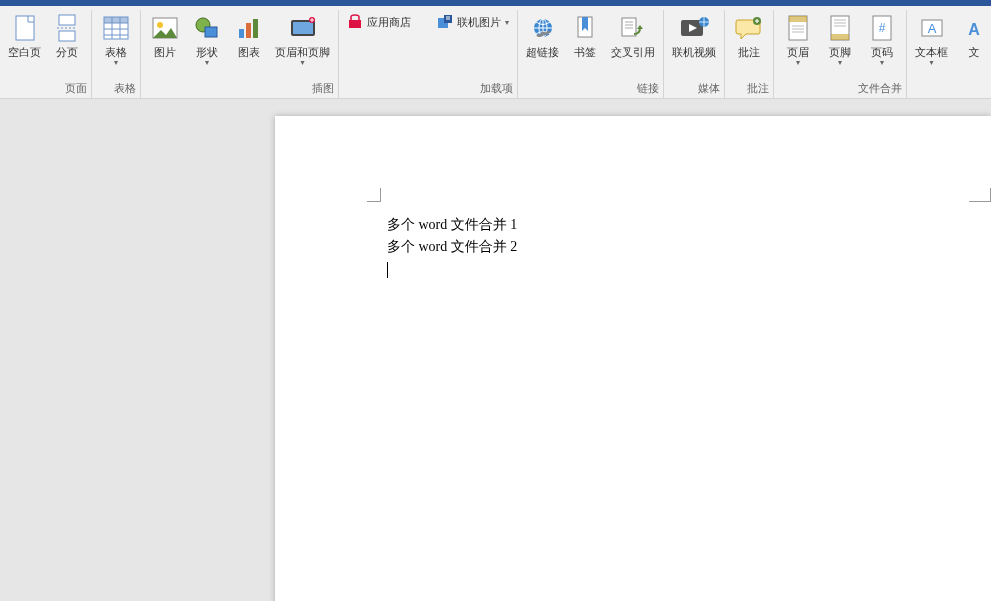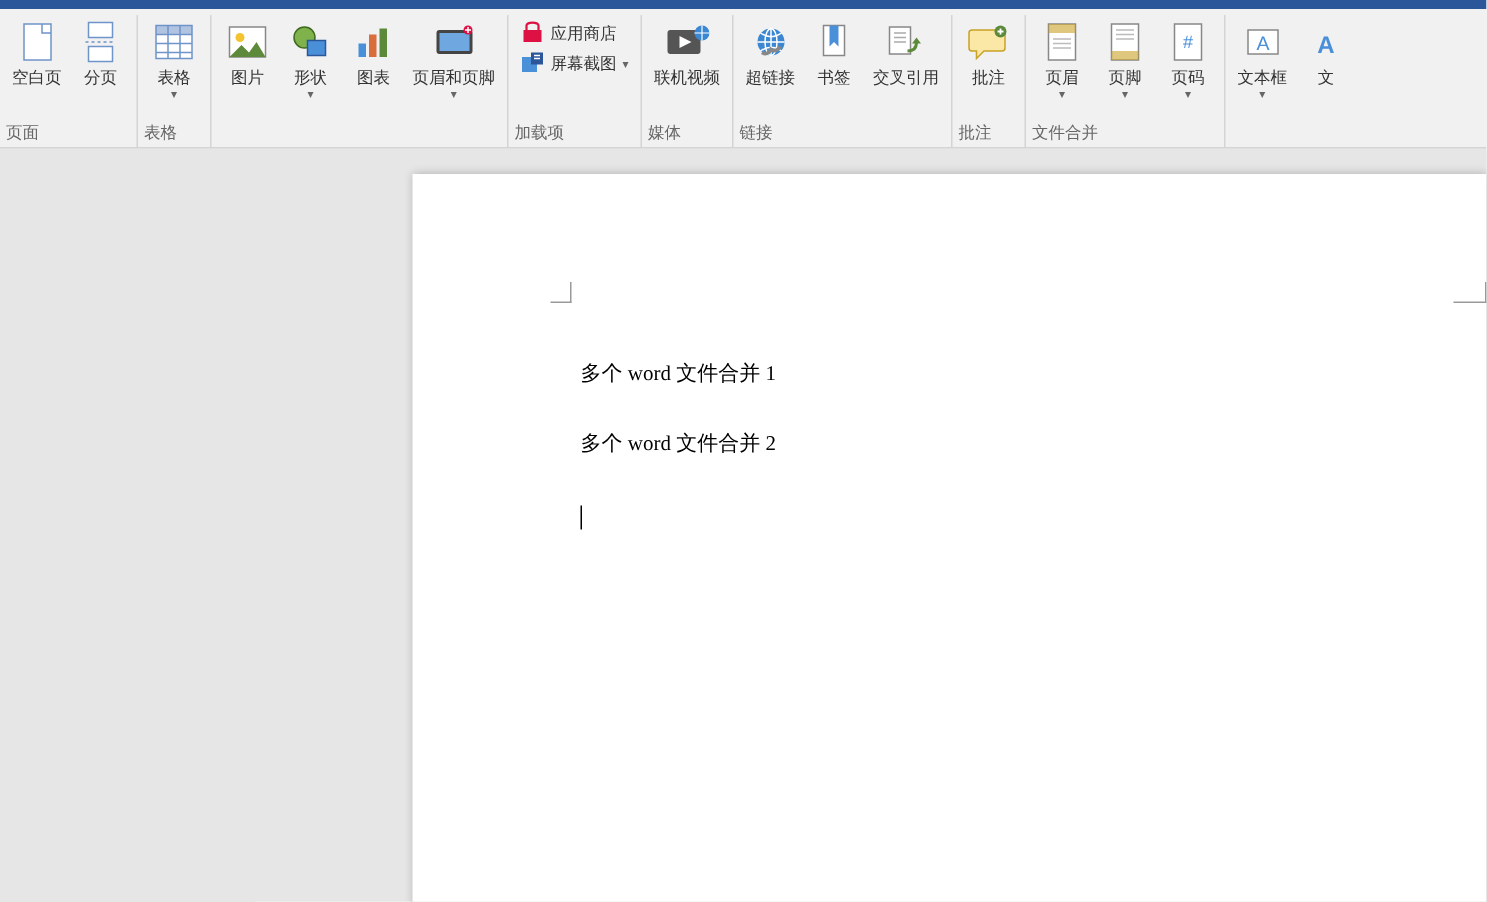--- a/index.html
+++ b/index.html
@@ -32,21 +32,21 @@
     border-right: 1px solid #d4d4d4;
     padding: 0 4px 2px 4px;
     height: 100%;
   }
   .group-content {
     display: flex;
     align-items: flex-start;
     gap: 2px;
   }
   .group-label {
-    text-align: left;
+    text-align: right;
     font-size: 11px;
     color: #666;
     padding-top: 2px;
   }
   .big-btn {
     display: flex;
     flex-direction: column;
     align-items: center;
     padding: 2px 4px;
     min-width: 38px;
@@ -60,21 +60,21 @@
   .big-btn .lbl {
     font-size: 11px;
     color: #333;
     text-align: right;
     line-height: 13px;
     white-space: nowrap;
   }
   .drop { display:inline-flex; flex-direction:column; align-items:center; }
   .drop::after { content:"▾"; font-size:8px; color:#666; line-height:8px; }
   .stack-col {
-    display:flex; flex-direction:column; gap:0; padding-top:2px;
+    display:flex; flex-direction:row; gap:18px; padding-top:2px;
   }
   .small-btn {
     display:flex; align-items:center; gap:4px;
     padding:2px 4px; cursor:pointer; white-space:nowrap;
     font-size:11px; color:#333;
   }
   .small-btn .ic { width:16px; height:16px; display:flex; align-items:center; justify-content:center; }
   .doc-area {
     position: absolute;
     top: 100px; left: 0; right:0; bottom:0;
@@ -97,21 +97,21 @@
   .mm-tl { left:106px; top:86px; border-left:1px solid #999; border-top:1px solid #999; transform:translate(-14px,-14px) rotate(180deg); }
   .mm-tr { right:0px; top:86px; border-right:1px solid #999; border-top:1px solid #999; transform:translate(0,-14px) scaleY(-1); width:22px; }
   .doc-text {
     position:absolute;
     left:112px; top:98px;
     font-family: "SimSun", serif;
     font-size: 14px;
     line-height: 22px;
     color:#000;
   }
-  .doc-text .line { white-space: pre; margin-top: 25px; }
+  .doc-text .line { white-space: pre; }
   .cursor-caret {
     display:inline-block;
     width:1px; height:16px;
     background:#000;
     vertical-align:text-bottom;
     animation: blink 1s step-start infinite;
     margin-top:4px;
   }
   @keyframes blink { 50% { opacity:0; } }
   svg { display:block; }
@@ -200,20 +200,21 @@
           <svg width="28" height="24">
               <rect x="2" y="4" width="24" height="16" rx="2" fill="#444"></rect>
               <rect x="4" y="6" width="20" height="12" fill="#6fa8e0"></rect>
               <circle cx="23" cy="4" r="3" fill="#d14"></circle>
               <path d="M23 2 v4 M21 4 h4" stroke="#fff" stroke-width="1"></path>
             </svg>
         </span>
         <span class="lbl drop">页眉和页脚</span>
       </div>
     </div>
+    <div class="group-label">插图</div>
   </div>
 
   <div class="group">
     <div class="group-content">
       <div class="stack-col">
         <div class="small-btn">
           <span class="ic">
             <svg width="16" height="16">
                 <path d="M2 6 h12 v8 h-12 z" fill="#d14"></path>
                 <path d="M4 6 V3 a4 2 0 0 1 8 0 V6" fill="none" stroke="#d14" stroke-width="1.5"></path>
@@ -222,80 +223,80 @@
           <span>应用商店</span>
         </div>
         <div class="small-btn">
           <span class="ic">
             <svg width="16" height="16">
                 <rect x="1" y="4" width="10" height="10" fill="#4a90d9"></rect>
                 <rect x="7" y="1" width="8" height="8" fill="#2b579a"></rect>
                 <path d="M9 3 h4 M9 5 h4" stroke="#fff" stroke-width="1"></path>
               </svg>
           </span>
-          <span>屏幕截图</span>
+          <span>联机图片</span>
           <span style="font-size:8px;color:#666">▾</span>
         </div>
       </div>
     </div>
     <div class="group-label">加载项</div>
+  </div>
+
+  <div class="group">
+    <div class="group-content">
+      <div class="big-btn">
+        <span class="ic">
+          <svg width="28" height="22">
+              <circle cx="14" cy="11" r="9" fill="#3b87d1"></circle>
+              <path d="M5 11 h18 M14 2 v18 M7 5 q7 5 14 0 M7 17 q7 -5 14 0" stroke="#fff" stroke-width="1" fill="none"></path>
+              <ellipse cx="14" cy="11" rx="4" ry="9" fill="none" stroke="#fff"></ellipse>
+              <path d="M8 18 a4 4 0 0 0 6 -2 a4 4 0 0 0 6 -2" stroke="#888" stroke-width="2.5" fill="none"></path>
+            </svg>
+        </span>
+        <span class="lbl">超链接</span>
+      </div>
+      <div class="big-btn">
+        <span class="ic">
+          <svg width="22" height="26">
+              <rect x="4" y="2" width="14" height="20" fill="#fff" stroke="#888"></rect>
+              <path d="M8 2 v14 l3 -3 l3 3 v-14 z" fill="#4a90d9"></path>
+            </svg>
+        </span>
+        <span class="lbl">书签</span>
+      </div>
+      <div class="big-btn">
+        <span class="ic">
+          <svg width="26" height="24">
+              <rect x="2" y="2" width="14" height="18" fill="#fff" stroke="#888"></rect>
+              <path d="M5 6 h8 M5 9 h8 M5 12 h8" stroke="#aaa"></path>
+              <path d="M14 18 q6 0 6 -6" stroke="#5c8a3a" stroke-width="2" fill="none"></path>
+              <path d="M20 9 l-3 4 l6 0 z" fill="#5c8a3a"></path>
+            </svg>
+        </span>
+        <span class="lbl">交叉引用</span>
+      </div>
+    </div>
+    <div class="group-label">链接</div>
   </div>
 
   <div class="group">
     <div class="group-content">
       <div class="big-btn">
         <span class="ic">
           <svg width="30" height="24">
               <rect x="2" y="4" width="22" height="16" rx="2" fill="#555"></rect>
               <path d="M10 8 l8 4 l-8 4 z" fill="#fff"></path>
               <circle cx="25" cy="6" r="5" fill="#3b87d1"></circle>
               <path d="M20 6 h10 M25 1 v10" stroke="#fff" stroke-width="0.8"></path>
             </svg>
         </span>
         <span class="lbl">联机视频</span>
       </div>
     </div>
     <div class="group-label">媒体</div>
-  </div>
-
-  <div class="group">
-    <div class="group-content">
-      <div class="big-btn">
-        <span class="ic">
-          <svg width="28" height="22">
-              <circle cx="14" cy="11" r="9" fill="#3b87d1"></circle>
-              <path d="M5 11 h18 M14 2 v18 M7 5 q7 5 14 0 M7 17 q7 -5 14 0" stroke="#fff" stroke-width="1" fill="none"></path>
-              <ellipse cx="14" cy="11" rx="4" ry="9" fill="none" stroke="#fff"></ellipse>
-              <path d="M8 18 a4 4 0 0 0 6 -2 a4 4 0 0 0 6 -2" stroke="#888" stroke-width="2.5" fill="none"></path>
-            </svg>
-        </span>
-        <span class="lbl">超链接</span>
-      </div>
-      <div class="big-btn">
-        <span class="ic">
-          <svg width="22" height="26">
-              <rect x="4" y="2" width="14" height="20" fill="#fff" stroke="#888"></rect>
-              <path d="M8 2 v14 l3 -3 l3 3 v-14 z" fill="#4a90d9"></path>
-            </svg>
-        </span>
-        <span class="lbl">书签</span>
-      </div>
-      <div class="big-btn">
-        <span class="ic">
-          <svg width="26" height="24">
-              <rect x="2" y="2" width="14" height="18" fill="#fff" stroke="#888"></rect>
-              <path d="M5 6 h8 M5 9 h8 M5 12 h8" stroke="#aaa"></path>
-              <path d="M14 18 q6 0 6 -6" stroke="#5c8a3a" stroke-width="2" fill="none"></path>
-              <path d="M20 9 l-3 4 l6 0 z" fill="#5c8a3a"></path>
-            </svg>
-        </span>
-        <span class="lbl">交叉引用</span>
-      </div>
-    </div>
-    <div class="group-label">链接</div>
   </div>
 
   <div class="group">
     <div class="group-content">
       <div class="big-btn">
         <span class="ic">
           <svg width="28" height="24">
               <path d="M3 4 h20 a2 2 0 0 1 2 2 v10 a2 2 0 0 1 -2 2 h-12 l-5 5 v-5 h-3 a2 2 0 0 1 -2 -2 v-10 a2 2 0 0 1 2 -2 z" fill="#fbe8a6" stroke="#c9a227"></path>
               <circle cx="22" cy="5" r="4" fill="#5c8a3a"></circle>
               <path d="M22 3 v4 M20 5 h4" stroke="#fff" stroke-width="1.2"></path>

